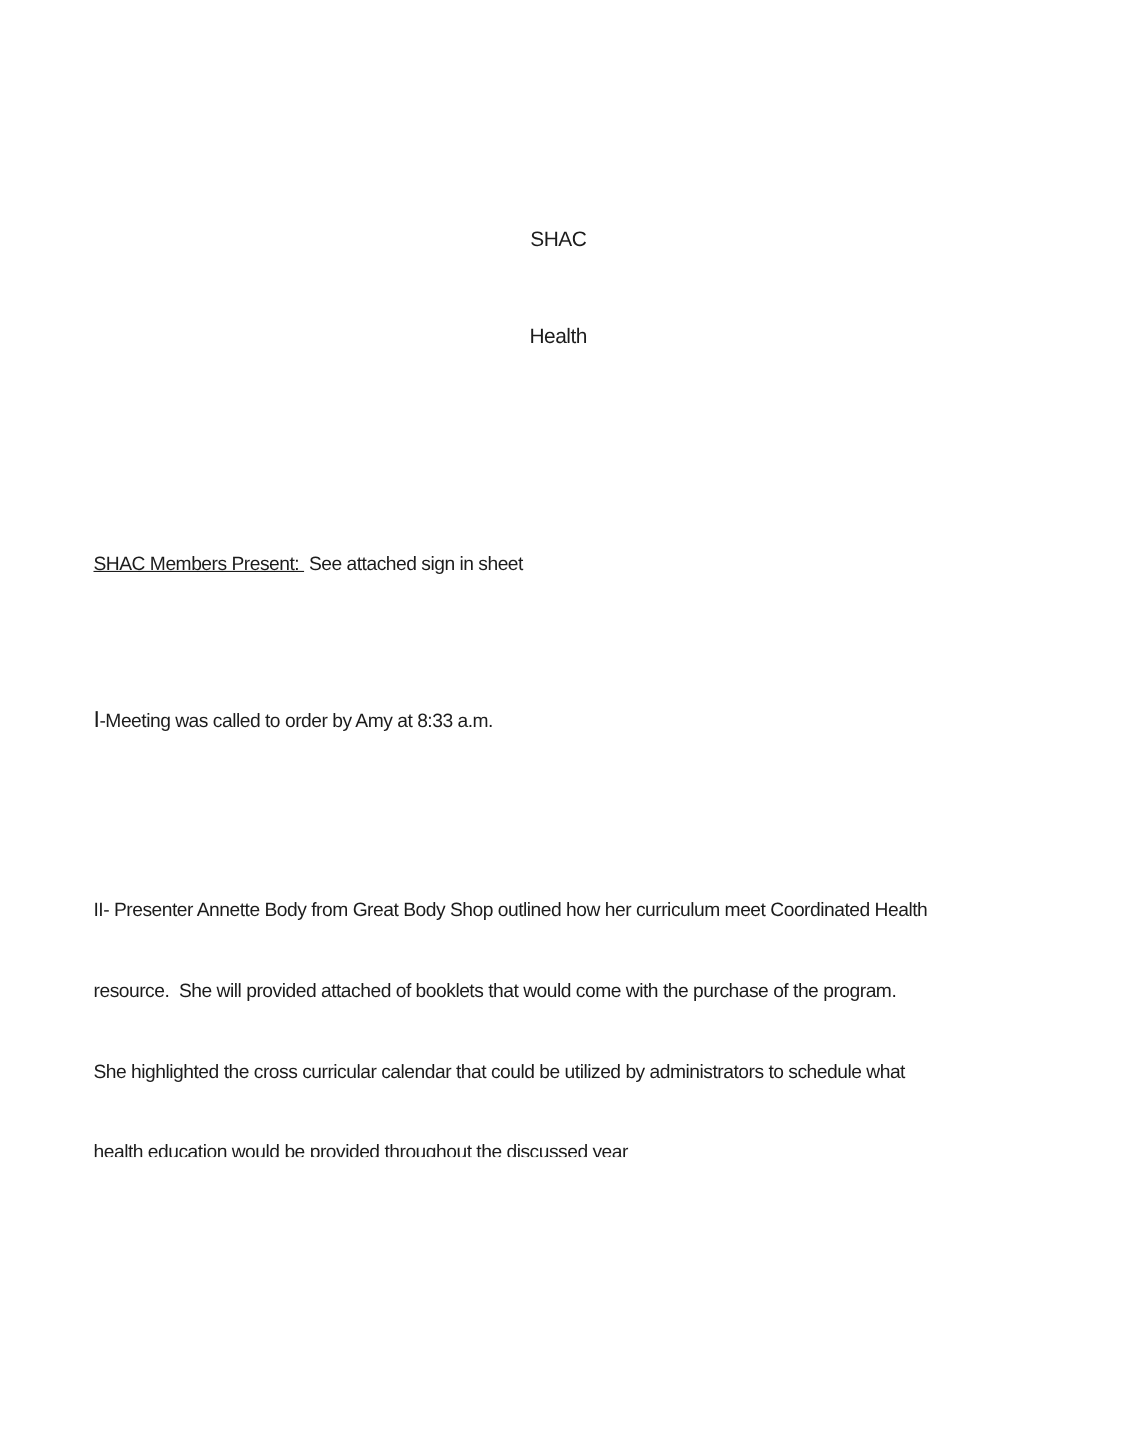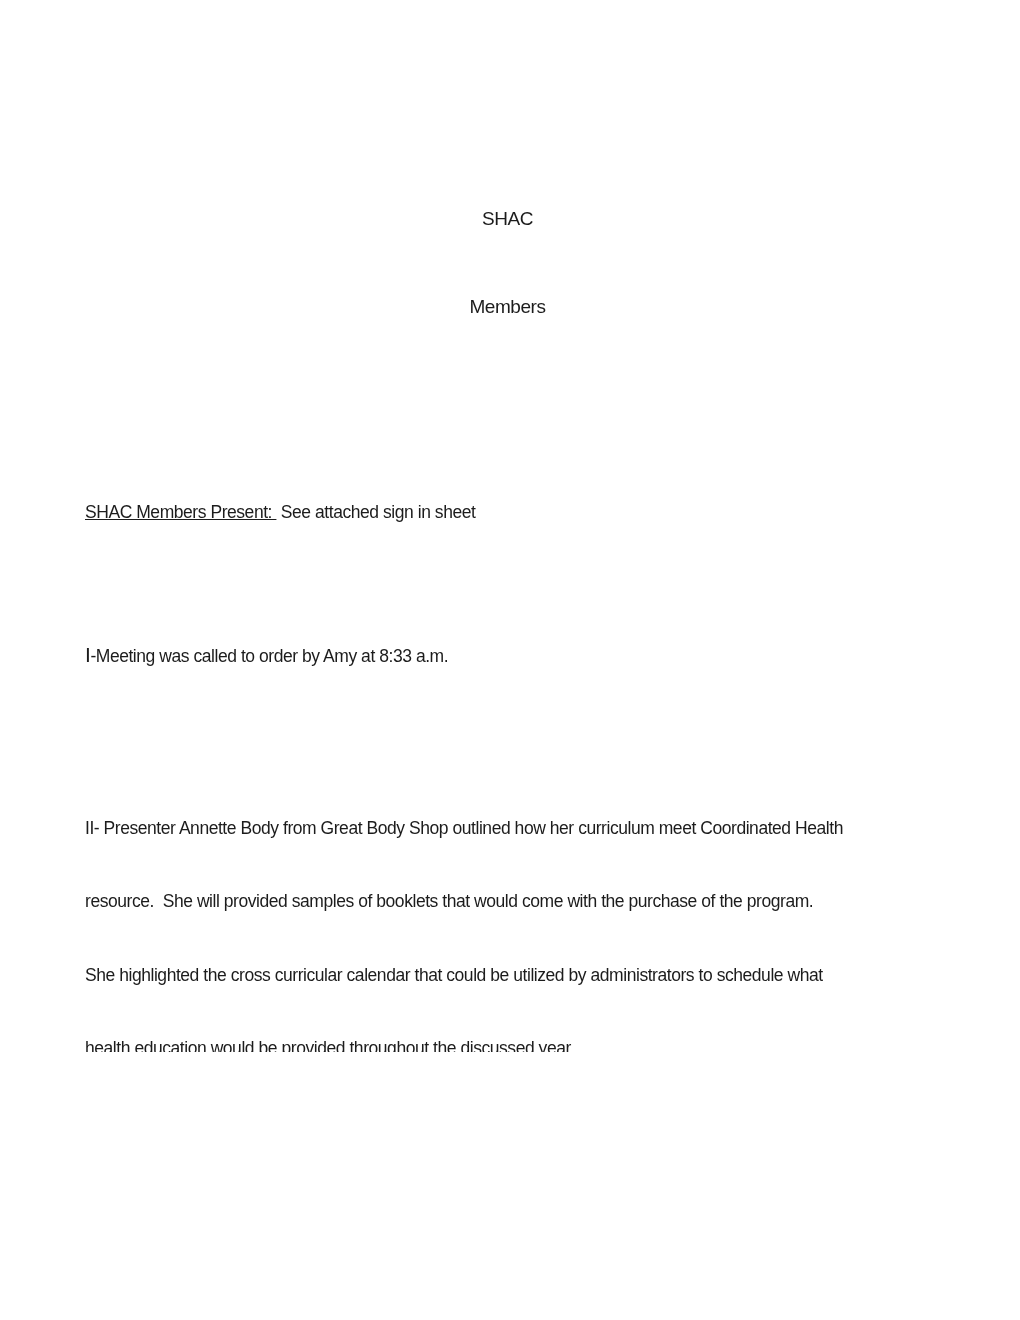--- a/index.html
+++ b/index.html
@@ -30,30 +30,30 @@
   .para-gap { margin-top: 24.5px; }
   .line { display: block; }
 </style>
 </head>
 <body>
 
 <div class="page">
 
   <div class="title">
     <div class="line">SHAC</div>
-    <div class="line">Members</div>
+    <div class="line">Health</div>
   </div>
 
   <div class="members"><span class="underline">SHAC Members Present: </span><span> See attached sign in sheet</span></div>
 
   <div class="call"><span class="numeral-large">I</span><span>-Meeting was called to order by Amy at 8:33 a.m.</span></div>
 
   <div class="para-gap">
     <div class="line">II- Presenter Annette Body from Great Body Shop outlined how her curriculum meet Coordinated Health</div>
-    <div class="line">resource.  She will provided samples of booklets that would come with the purchase of the program.</div>
+    <div class="line">resource.  She will provided attached of booklets that would come with the purchase of the program.</div>
     <div class="line">She highlighted the cross curricular calendar that could be utilized by administrators to schedule what</div>
     <div class="line">health education would be provided throughout the discussed year</div>
   </div>
 
   
 
   
 
   
 

